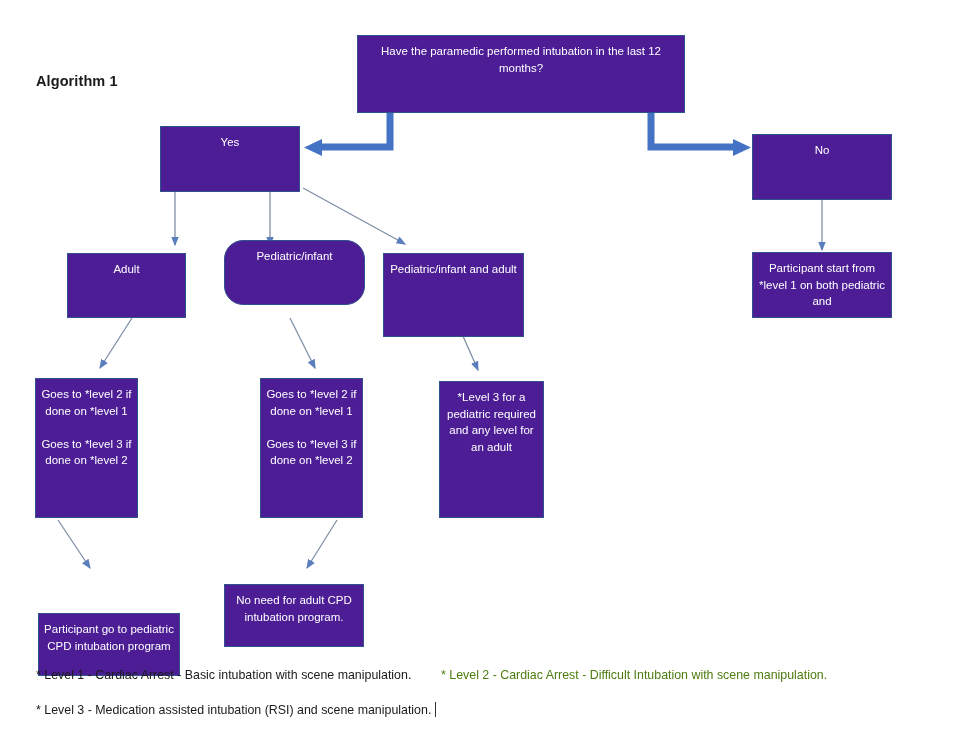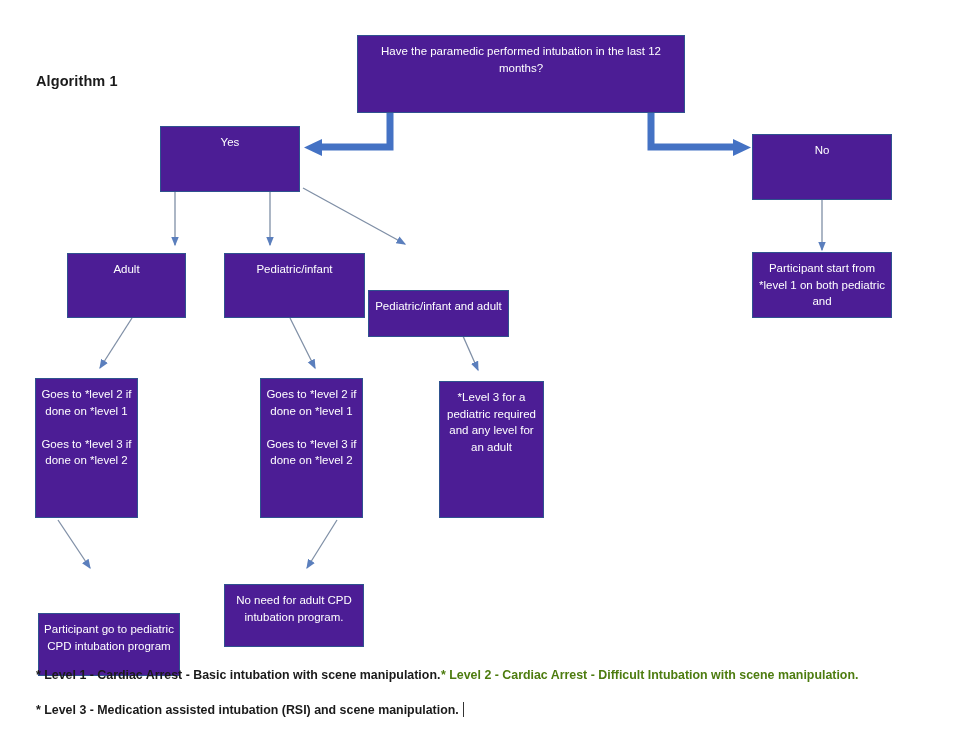--- a/index.html
+++ b/index.html
@@ -49,21 +49,21 @@
     font-size: 11.5px;
     line-height: 16.5px;
     padding: 7px 5px 4px 5px;
     overflow: hidden;
   }
   .node .txt {
     width: 100%;
     white-space: pre-line;
   }
   .node.top-align { align-items: flex-start; }
-  .fn-row { position: absolute; white-space: nowrap; font-weight: bold; }
+  .fn-row { position: absolute; white-space: nowrap; }
   .caret {
     display: inline-block;
     width: 1px;
     height: 15px;
     background: #333;
     vertical-align: -3px;
     margin-left: 4px;
   }
 </style>
 </head>
@@ -121,25 +121,25 @@
   </div>
 
   <div class="node top-align" style="left:752px; top:134px; width:140px; height:66px;">
     <span class="txt">No</span>
   </div>
 
   <div class="node top-align" style="left:67px; top:253px; width:119px; height:65px;">
     <span class="txt">Adult</span>
   </div>
 
-  <div class="node top-align" style="left:224px; top:253px; width:141px; height:65px;">
+  <div class="node top-align" style="left:224px; top:240px; width:141px; height:65px;border-radius:19px;">
     <span class="txt">Pediatric/infant</span>
   </div>
 
-  <div class="node top-align" style="left:368px; top:253px; width:141px; height:47px;margin-top:37px;">
+  <div class="node top-align" style="left:383px; top:253px; width:141px; height:84px;">
     <span class="txt">Pediatric/infant and adult</span>
   </div>
 
   <div class="node top-align" style="left:752px; top:252px; width:140px; height:66px;">
     <span class="txt">Participant start from *level 1 on both pediatric and</span>
   </div>
 
   <div class="node top-align" style="left:35px; top:378px; width:103px; height:140px;">
     <span class="txt">Goes to *level 2 if done on *level 1
 

